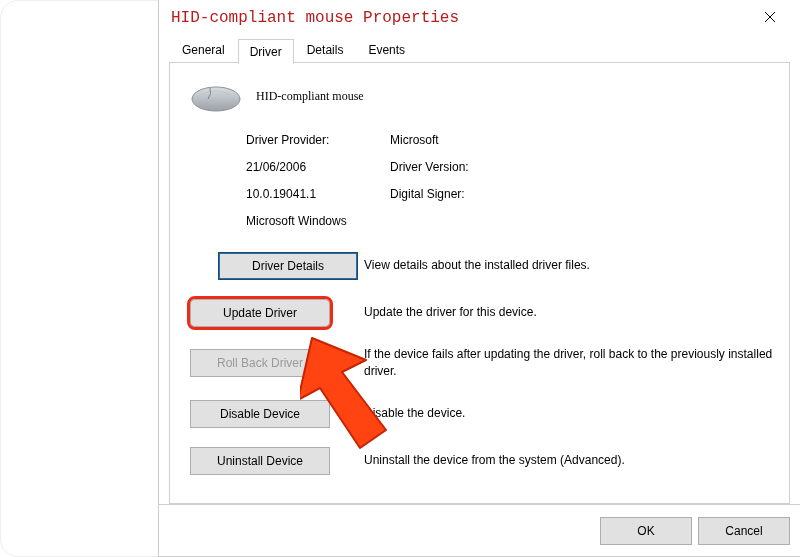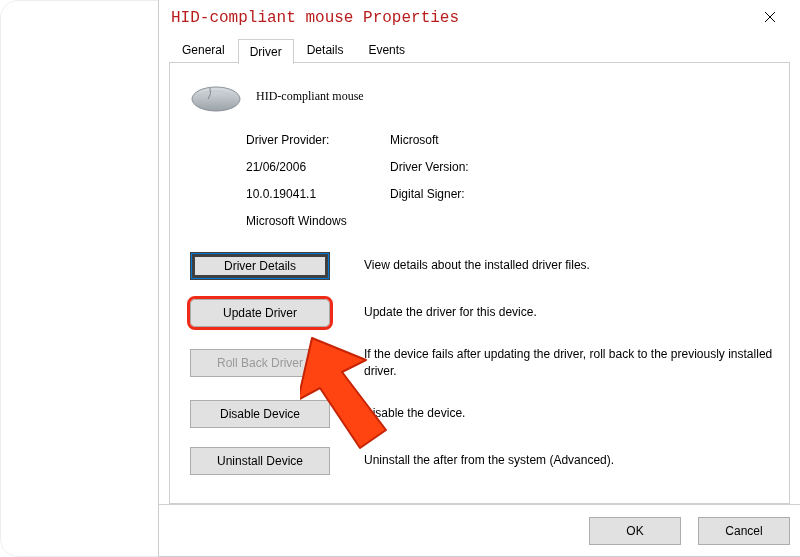--- a/index.html
+++ b/index.html
@@ -121,36 +121,36 @@
       justify-content: center;
       height: 28px;
       width: 140px;
       background: #e1e1e1;
       border: 1px solid #adadad;
       font-size: 12px;
       color: #000;
       cursor: pointer;
       user-select: none;
     }
-    .winbtn.focused { border: 5px solid #404040; outline: 1px solid #0078d7; outline-offset: -2px; }
+    .winbtn.focused { border: 2px solid #404040; outline: 1px solid #0078d7; outline-offset: -2px; margin-left: 28px; }
     .winbtn.disabled { color: #9a9a9a; cursor: default; }
     .highlight-red {
       
       outline: 3px solid #ef2b17;
       outline-offset: 0px;
       border-radius: 5px;
       position: relative;
     }
 
     .bottombar {
       border-top: 1px solid #cfcfcf;
       display: flex;
       align-items: center;
       justify-content: flex-end;
-      gap: 17px;
+      gap: 6px;
       padding: 10px 10px;
       height: 52px;
     }
     .bottombar .winbtn { width: 92px; }
 
     
     .pointer {
       position: absolute;
       left: 300px;
       top: 328px;
@@ -227,21 +227,21 @@
         <div class="winbtn highlight-red">Update Driver</div>
         <div class="desc">Update the driver for this device.</div>
 
         <div class="winbtn disabled">Roll Back Driver</div>
         <div class="desc">If the device fails after updating the driver, roll back to the previously installed driver.</div>
 
         <div class="winbtn">Disable Device</div>
         <div class="desc">Disable the device.</div>
 
         <div class="winbtn">Uninstall Device</div>
-        <div class="desc">Uninstall the after from the system (Advanced).</div>
+        <div class="desc">Uninstall the device from the system (Advanced).</div>
       </div>
     </div>
   </div>
 
   <div class="bottombar">
     <div class="winbtn">OK</div>
     <div class="winbtn">Cancel</div>
   </div>
 </div>
 

